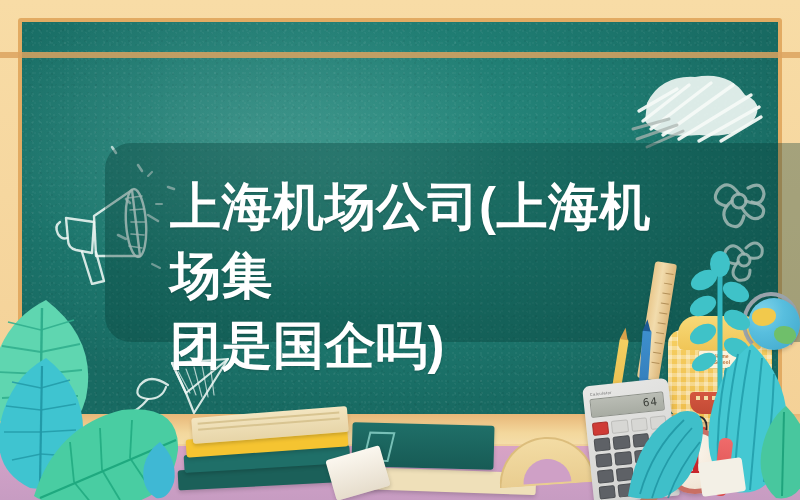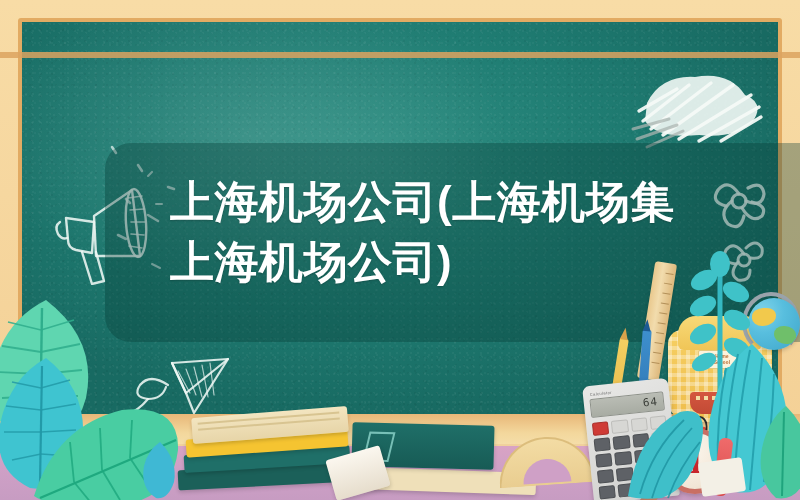--- a/index.html
+++ b/index.html
@@ -51,21 +51,21 @@
 
   
   .title-panel{
     position:absolute;left:105px;top:143px;width:695px;height:199px;
     background:rgba(6,58,52,.34);
     border-top-left-radius:26px;border-bottom-left-radius:26px;
   }
 
   .title-text{
     position:absolute;left:170px;top:172px;width:520px;
-    color:#ffffff;font-weight:700;font-size:44px;line-height:1.36;
+    color:#ffffff;font-weight:700;font-size:51px;line-height:1.36;
     letter-spacing:.5px;
     text-shadow:0 1px 2px rgba(0,0,0,.20);
     white-space:normal;word-break:break-all;
   }
 
   
   .chalk{position:absolute;pointer-events:none;}
   .chalk svg{display:block;}
   .chalk-stroke{fill:none;stroke:#eef7f4;stroke-opacity:.88;stroke-linecap:round;stroke-linejoin:round;}
 
@@ -376,21 +376,21 @@
         <path d="M26 22 Q16 8 8 18 Q2 30 18 32"></path>
         <path d="M20 30 Q10 42 20 48 Q32 50 32 38"></path>
         <path d="M33 26 Q46 28 44 16 Q38 6 28 16"></path>
       </g>
     </svg>
   </div>
 
   <div class="title-panel"></div>
   <div class="title-text">
     <span>上海机场公司(上海机场集</span><br>
-    <span>上海机场公司)</span>
+    <span>团是国企吗)</span>
   </div>
 
   <div class="desk">
     <div class="desk-wood"></div>
     <div class="desk-strip"></div>
     <div class="desk-top"></div>
   </div>
 
   <div class="leaf" style="left:-18px;top:296px;">
     <svg width="130" height="150" viewBox="0 0 130 150">

